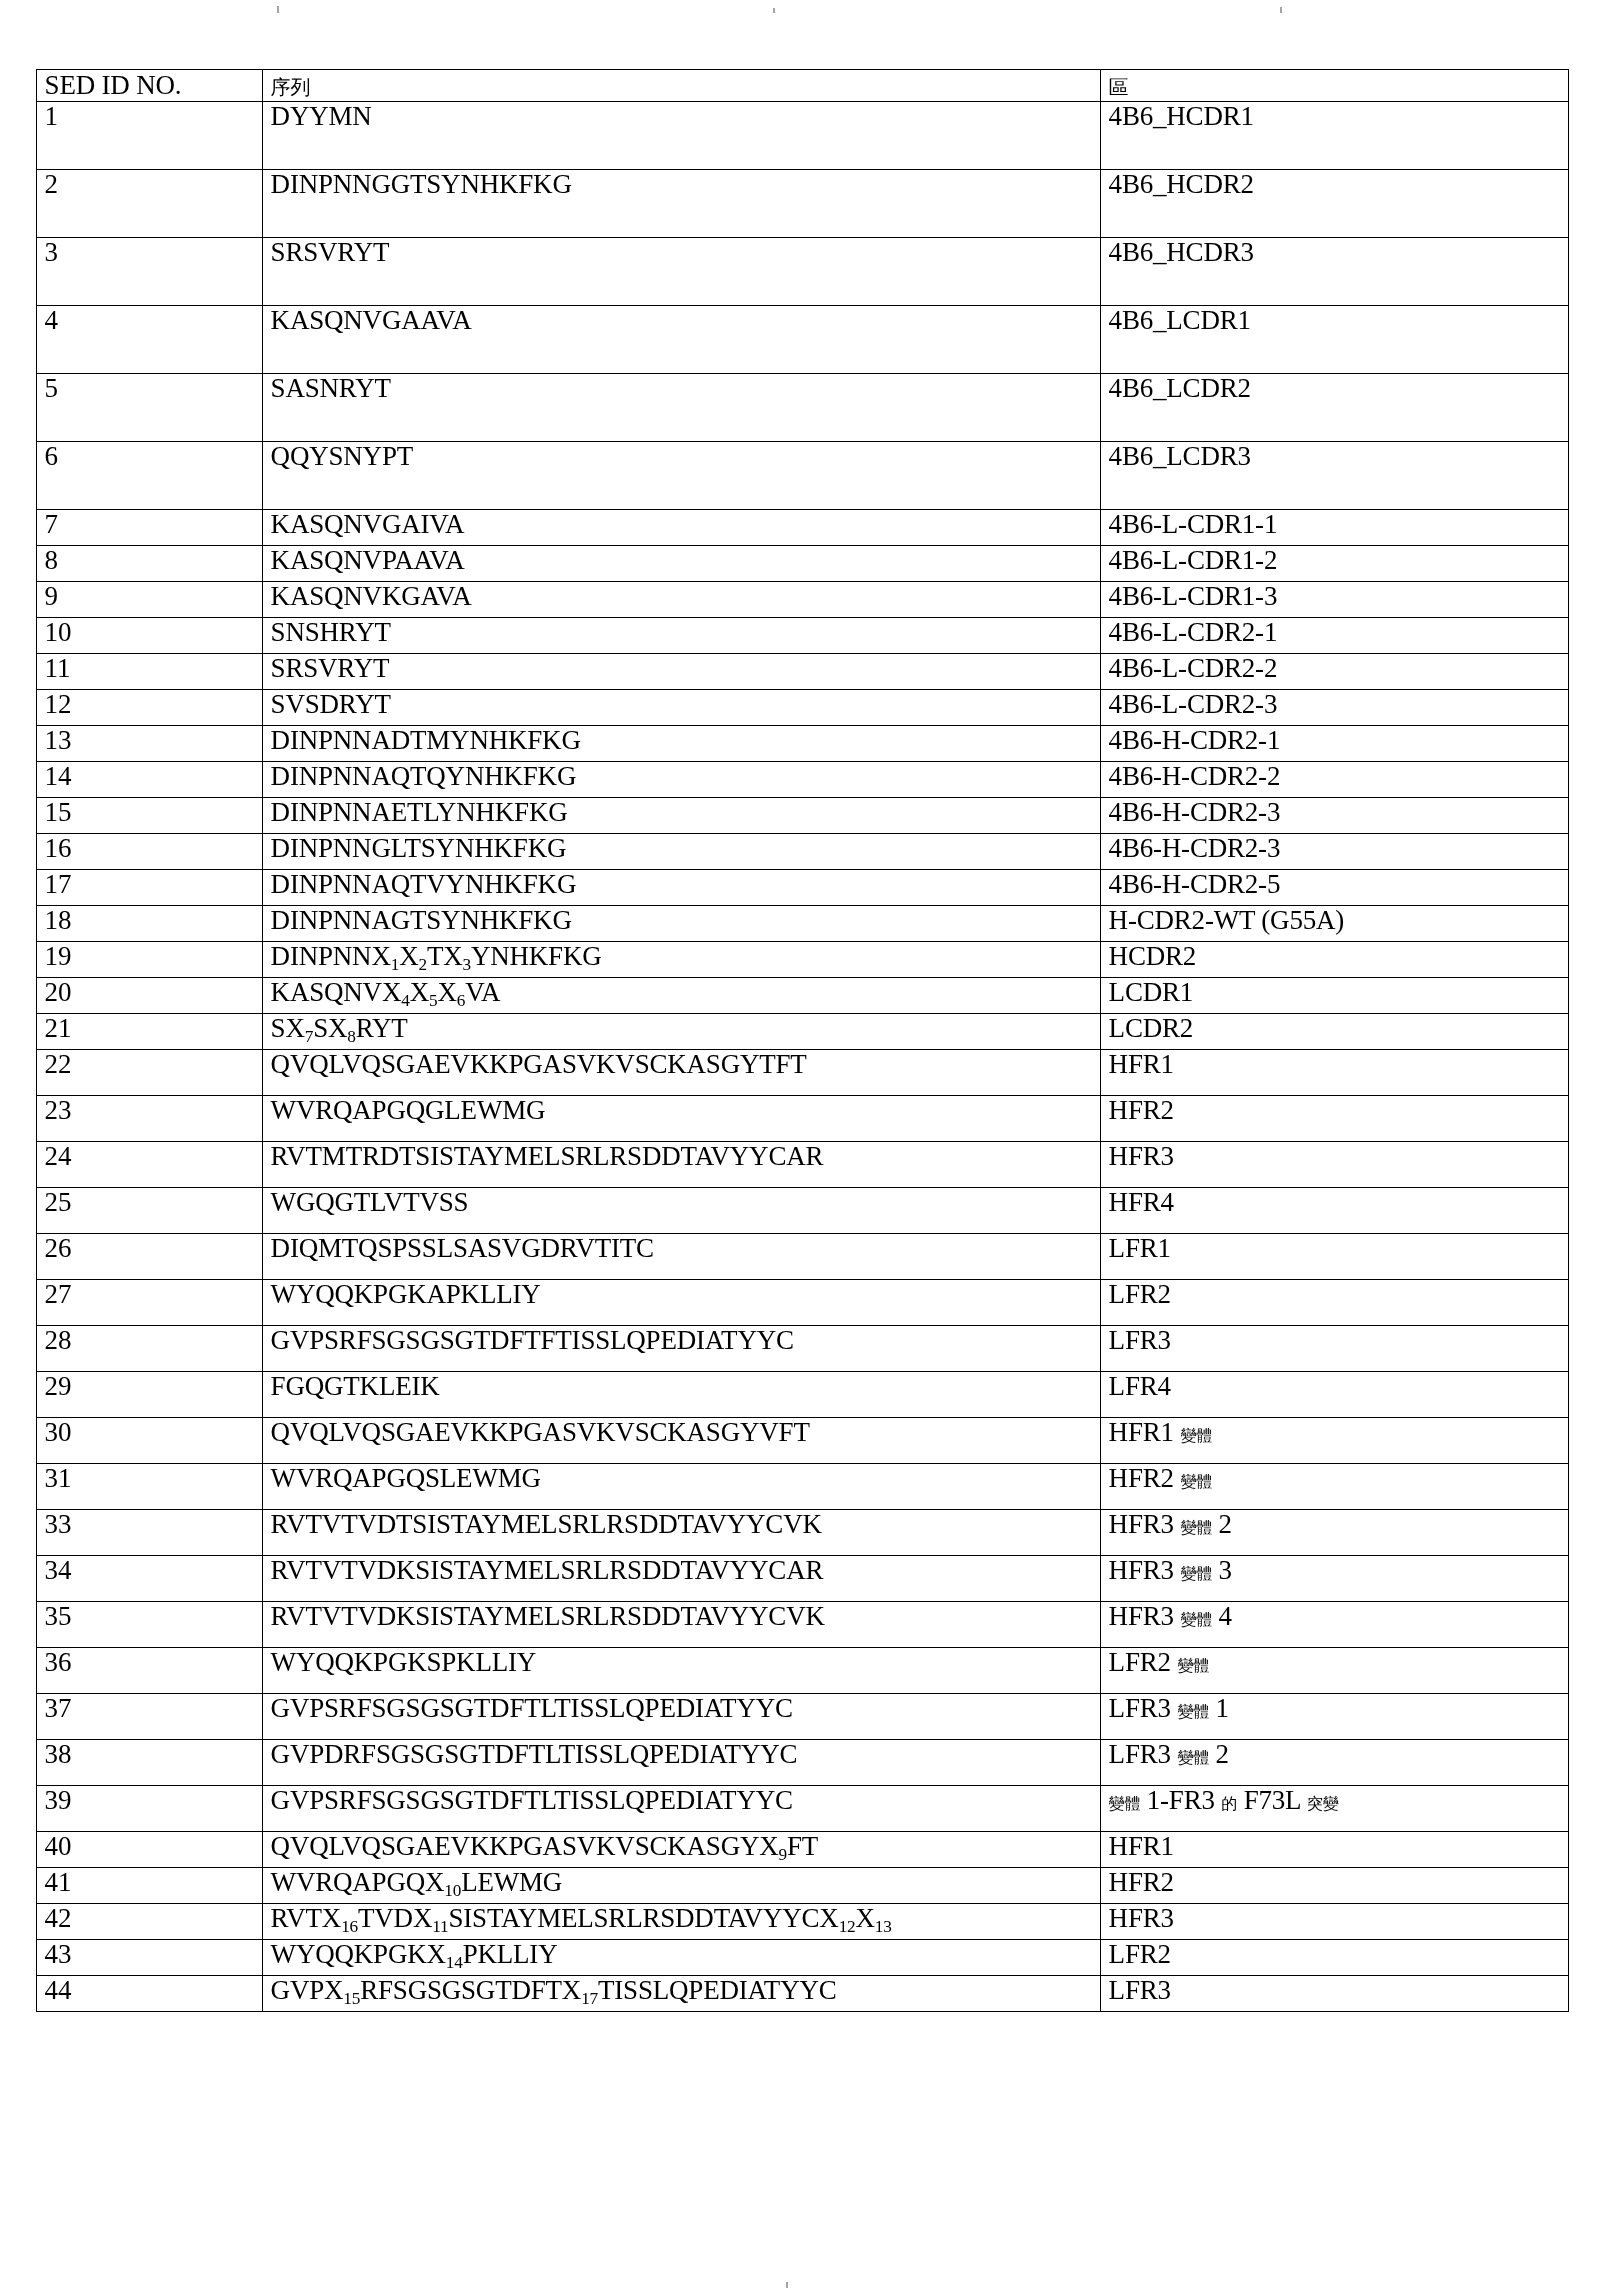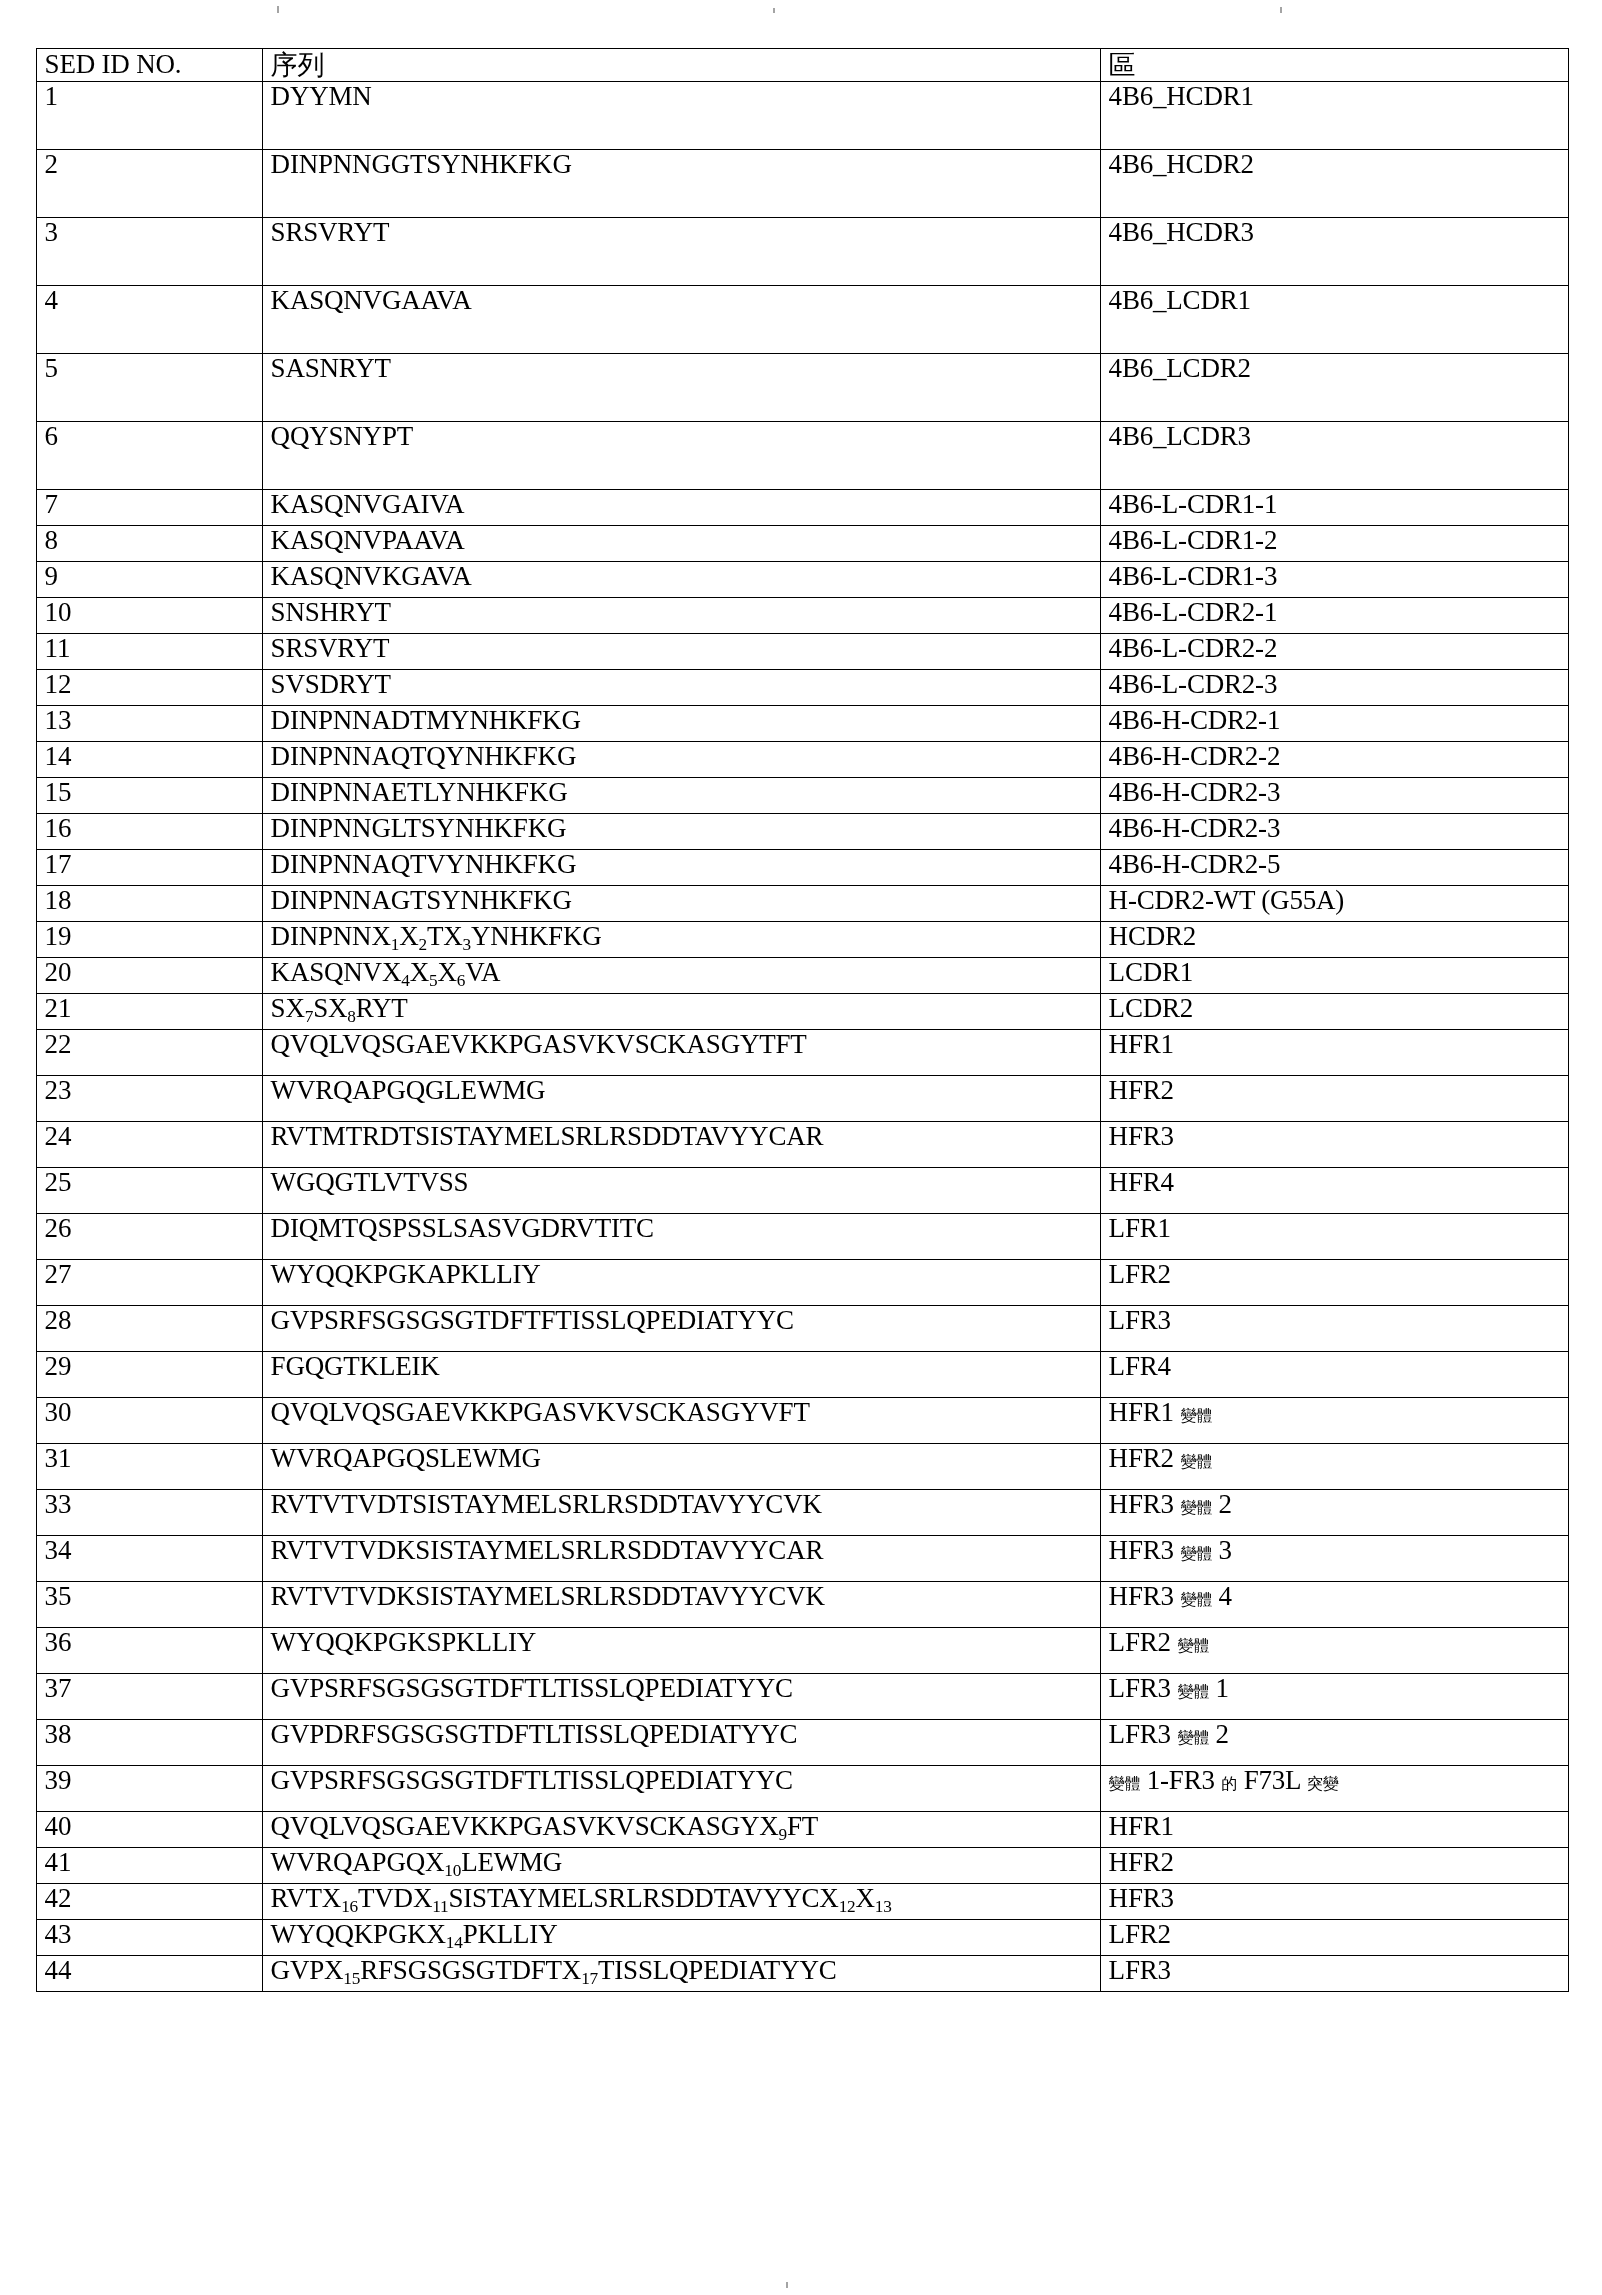--- a/index.html
+++ b/index.html
@@ -33,20 +33,21 @@
     position: absolute;
     left: 36px;
     top: 48px;
     width: 1533px;
   }
   table.seq {
     border-collapse: collapse;
     table-layout: fixed;
     width: 1533px;
     border: 1.5px solid #000;
+    margin-top: 21px;
   }
   table.seq td, table.seq th {
     border: 1.5px solid #000;
     padding: 1.5px 0 1.5px 7.6px;
     vertical-align: top;
     text-align: left;
     font-weight: normal;
     font-size: 27px;
     line-height: 1.02;
     letter-spacing: -0.2px;
@@ -64,21 +65,21 @@
 
   sub {
     font-size: 0.64em;
     line-height: 0;
     vertical-align: baseline;
     position: relative;
     bottom: -0.30em;
   }
   .cjk {
     font-family: "DejaVu Sans", "Liberation Sans", sans-serif;
-    font-size: 27px;
+    font-size: 20px;
   }
   .mix-cjk {
     font-size: 26px;
   }
   .mix-cjk .cjk { font-size: 16px; }
 </style>
 </head>
 <body>
 
 <div class="page">

